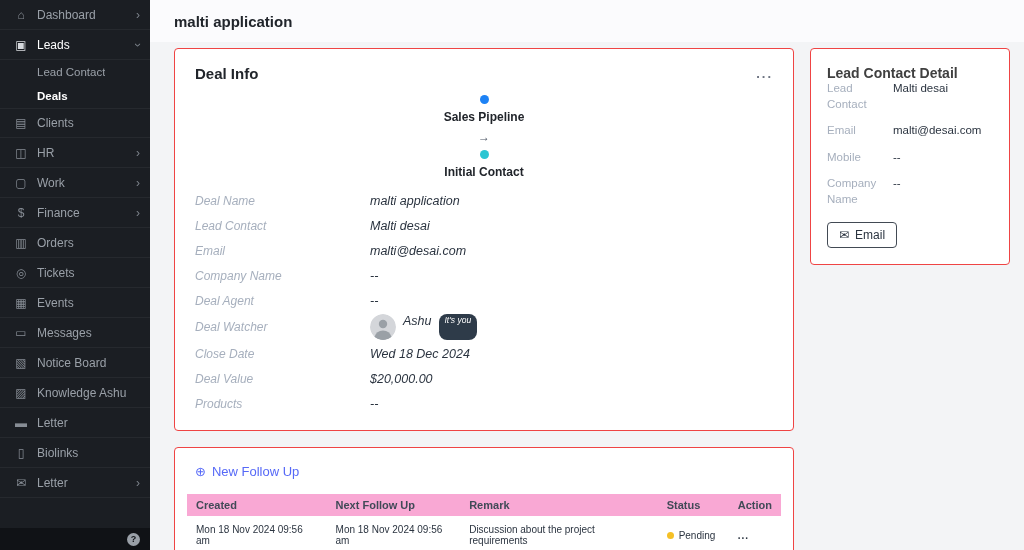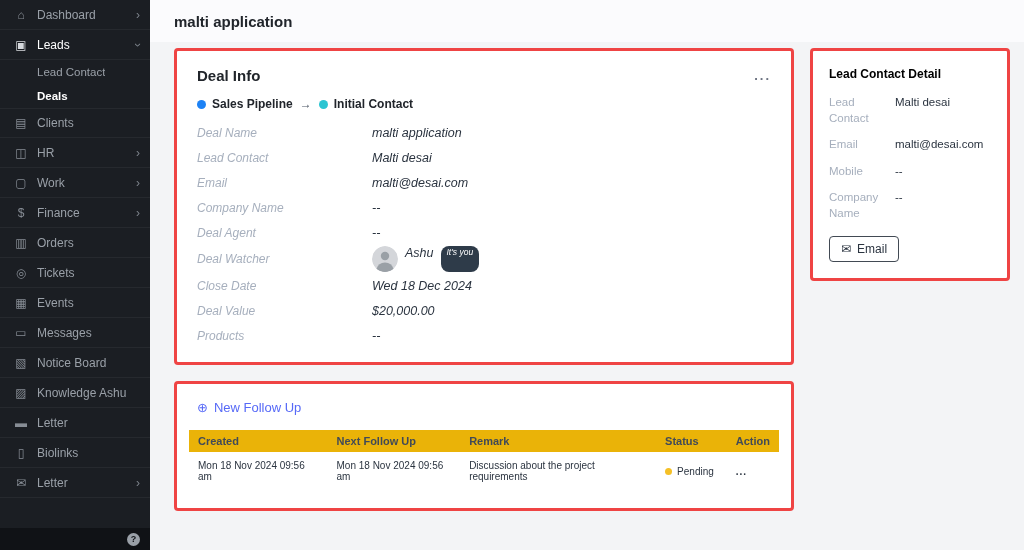--- a/index.html
+++ b/index.html
@@ -26,28 +26,28 @@
   .help { width: 13px; height: 13px; border-radius: 50%; background: #9aa0a8; color: #101216;
           font-size: 9px; font-weight: bold; display: flex; align-items: center; justify-content: center; cursor: pointer; }
 
   
   .main { flex: 1; background: #f3f4f6; overflow: hidden; }
   .page-header { height: 42px; background: #fbfbfd; display: flex; align-items: center; padding-left: 24px; }
   .page-header h1 { font-size: 15px; font-weight: bold; color: #21252b; }
 
   .content { display: flex; gap: 16px; padding: 6px 16px 0 24px; align-items: flex-start; }
   .left-col { width: 620px; display: flex; flex-direction: column; gap: 16px; flex-shrink: 0; }
-  .card { background: #fff; border: 3px solid #ef4444; border-radius: 4px; }
+  .card { background: #fff; border: 1px solid #ef4444; border-radius: 4px; }
 
   
   .deal-card { padding: 16px 20px 14px; }
   .card-head { display: flex; justify-content: space-between; align-items: center; }
   .card-head h2 { font-size: 15px; color: #21252b; }
   .dots { color: #6b7280; font-weight: bold; letter-spacing: 2px; cursor: pointer; font-size: 13px; }
-  .pipeline { display: flex; align-items: center; gap: 6px; margin: 13px 0 9px; font-size: 12px; font-weight: bold; color: #21252b; }
+  .pipeline { display: flex; align-items: center; gap: 6px; margin: 13px 0 9px; font-size: 12px; font-weight: bold; color: #21252b; flex-direction: column; }
   .dot { width: 9px; height: 9px; border-radius: 50%; flex-shrink: 0; }
   .dot.blue { background: var(--pipeline-blue, #1d82f5); }
   .dot.teal { background: var(--stage-teal, #2cc5d2); }
   .arrow { font-weight: normal; color: #4b5563; margin: 0 1px; }
 
   .field-row { display: grid; grid-template-columns: 175px 1fr; align-items: center; min-height: 25px; padding: 1px 0; font-style: italic; }
   .field-label { font-size: 12px; color: #a6afbd; }
   .field-value { font-size: 12.5px; color: #2b3440; }
   .field-value.with-avatar { display: flex; gap: 7px; }
   .avatar { width: 26px; height: 26px; border-radius: 50%; overflow: hidden; display: inline-flex; flex-shrink: 0; }
@@ -57,35 +57,35 @@
   .tabs { display: flex; border-bottom: 1px solid #eceef3; padding: 0 22px; }
   .tab { padding: 12px 18px; font-size: 12.5px; color: #2b3440; cursor: pointer; position: relative; }
   .tab.active { color: var(--accent, #5669f7); }
   .tab.active::after { content: ""; position: absolute; left: 0; right: 0; bottom: -1px; height: 2px; background: var(--accent, #5669f7); }
   .tab-body { padding: 14px 12px 18px; }
   .new-link { display: inline-flex; align-items: center; gap: 6px; color: var(--accent, #5669f7);
               font-size: 13px; margin: 0 8px 15px; cursor: pointer; }
   .plus-icon { font-size: 13px; line-height: 1; }
 
   table.fu-table { width: 100%; border-collapse: collapse; }
-  .fu-table th { background: #eab308; text-align: left; font-weight: bold; color: #414a57; padding: 5px 9px; font-size: 11px; }
+  .fu-table th { background: #f9a8d4; text-align: left; font-weight: bold; color: #414a57; padding: 5px 9px; font-size: 11px; }
   .fu-table td { padding: 8px 9px; color: #2b3440; font-size: 10px; }
   .fu-table th:nth-child(1) { width: 24%; }
   .fu-table th:nth-child(2) { width: 23%; }
   .fu-table th:nth-child(3) { width: 34%; }
   .fu-table th:nth-child(4) { width: 12%; }
   .fu-table th:nth-child(5) { width: 7%; }
   .status-cell { white-space: nowrap; }
   .status-dot { display: inline-block; width: 7px; height: 7px; border-radius: 50%;
                 background: var(--pending-yellow, #f5c026); margin-right: 5px; }
   .action-cell { color: #6b7280; font-weight: bold; letter-spacing: 1px; cursor: pointer; }
 
   
   .detail-card { width: 200px; flex-shrink: 0; padding: 16px; }
-  .detail-card h2 { font-size: 12px; color: #000000; margin-bottom: 14px; }
+  .detail-card h2 { font-size: 14px; color: #404040; }
   .detail-row { display: grid; grid-template-columns: 56px 1fr; gap: 10px; margin-bottom: 11px; align-items: start; }
   .detail-row .field-label { font-size: 11.5px; line-height: 1.35; }
   .detail-value { font-size: 11.5px; color: #2b3440; line-height: 1.35; word-break: break-all; }
   .email-btn { display: inline-flex; align-items: center; gap: 6px; border: 1px solid #424a54; border-radius: 4px;
                padding: 5px 11px; font-size: 12px; color: #2b3440; background: #fff; cursor: pointer; margin-top: 4px;
                font-family: inherit; }
   .mail-icon { font-size: 12px; line-height: 1; }
 </style>
 </head>
 <body>

